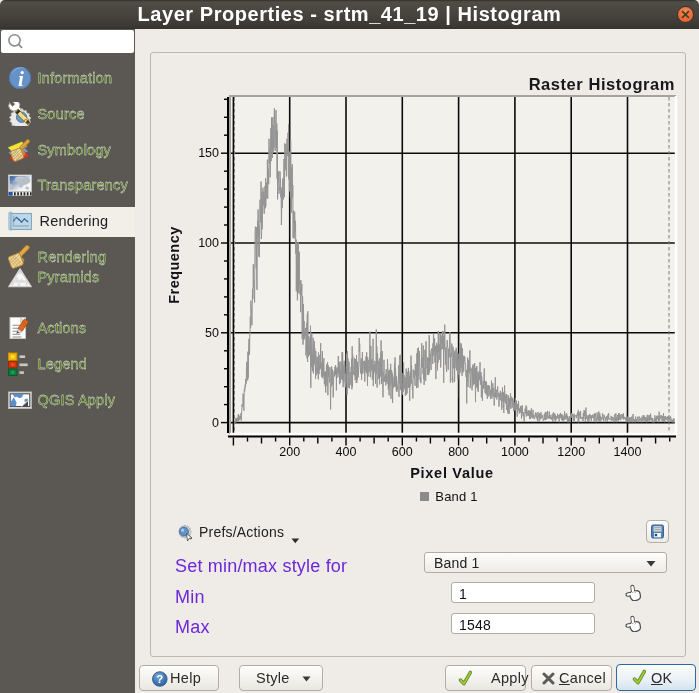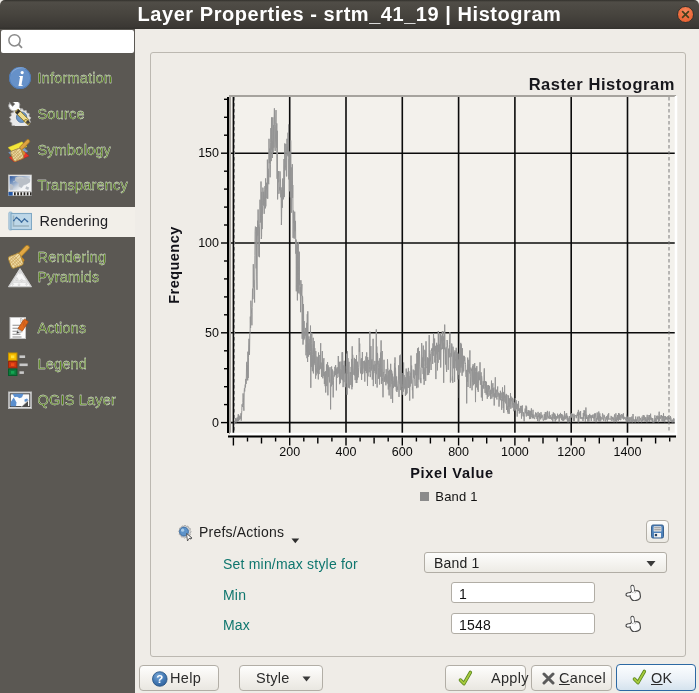--- a/index.html
+++ b/index.html
@@ -28,21 +28,21 @@
     border-radius:3px;box-sizing:border-box;}
   #charttitle{left:231px;top:74.5px;width:444px;text-align:right;font-size:16.5px;letter-spacing:0.55px;
     font-weight:bold;color:#17171c;}
   
   #legend{left:227px;top:489px;width:444px;text-align:center;font-size:13px;letter-spacing:0.2px;color:#111;}
   
   #prefsrow{left:172px;top:521px;height:22px;font-size:14px;letter-spacing:0.2px;color:#222;}
   #savebtn{left:646px;top:520px;width:23px;height:23px;border-radius:4px;
     background:linear-gradient(#fefefd,#eceae4);border:1px solid #b3afa7;box-sizing:border-box;}
   
-  .flbl{font-size:14px;color:#0f766e;letter-spacing:0.2px;margin-left:48px;}
+  .flbl{font-size:18px;color:#6d28d9;letter-spacing:0.2px;}
   #combo{left:424px;top:552px;width:243px;height:21px;border:1px solid #b1ada5;border-radius:3px;
     background:linear-gradient(#fdfdfc,#edebe5);box-sizing:border-box;}
   #combo .txt{position:absolute;left:9px;top:2px;font-size:14px;letter-spacing:0.2px;color:#222;}
   .inp{left:451px;width:144px;height:21px;background:#fff;border:1px solid #b1ada5;
     border-radius:3px;box-sizing:border-box;font-size:14px;letter-spacing:0.2px;color:#111;}
   .inp span{position:absolute;left:7px;top:2.5px;}
   
   .btn{position:absolute;height:26px;border:1px solid #b2aea6;border-radius:4px;
     background:linear-gradient(#fefefd 0%,#f4f2ee 50%,#e9e7e1 100%);
     box-sizing:border-box;font-size:14.5px;letter-spacing:0.3px;color:#2b2b2b;}
@@ -197,21 +197,21 @@
     <div class="row" style="top:383.2px;">
       <svg class="ic" viewBox="0 0 24 24">
         <rect x="0.5" y="4" width="23" height="16.5" fill="#e9e9e9" stroke="#b5b5b5" stroke-width="1"></rect>
 <rect x="2.2" y="5.8" width="19.6" height="12.8" fill="#fbfbfb" stroke="#3f3f3f" stroke-width="1"></rect>
 <path d="M4.5 5.8 h11 l-1.5 3.5 -2.5 1 -2.5-1.5 -2.5 0.5z" fill="#5b8fce"></path>
 <path d="M2.7 14 l3-4.5 2.8 5 -0.5 3.8 h-5.3z" fill="#5b8fce"></path>
 <path d="M16.5 11.5 l2.5-1 1.5 2 -1.5 1.5 -2.5-0.5z" fill="#5b8fce"></path>
 <path d="M13.5 18.6 l6.5-6 v6z" fill="#4a4a4a"></path>
 <path d="M13.5 18.6 l6.5-6" stroke="#e8e8e8" stroke-width="1"></path>
       </svg>
-      <span class="lbl">QGIS Layer</span>
+      <span class="lbl">QGIS Apply</span>
     </div>
   </div>
 <div class="abs" id="frame"></div>
 <div class="abs" id="charttitle">Raster Histogram</div>
 <svg class="abs" id="chart" style="left:0;top:0" width="699" height="693" font-family="Liberation Sans">
     <rect x="231" y="97" width="444" height="336" fill="#f3f1ec"></rect>
     <line x1="233.4" y1="97" x2="233.4" y2="433" stroke="#0b0b0b" stroke-width="1.6"></line>
     <line x1="289.7" y1="97" x2="289.7" y2="433" stroke="#0b0b0b" stroke-width="1.6"></line>
     <line x1="346.0" y1="97" x2="346.0" y2="433" stroke="#0b0b0b" stroke-width="1.6"></line>
     <line x1="402.3" y1="97" x2="402.3" y2="433" stroke="#0b0b0b" stroke-width="1.6"></line>

